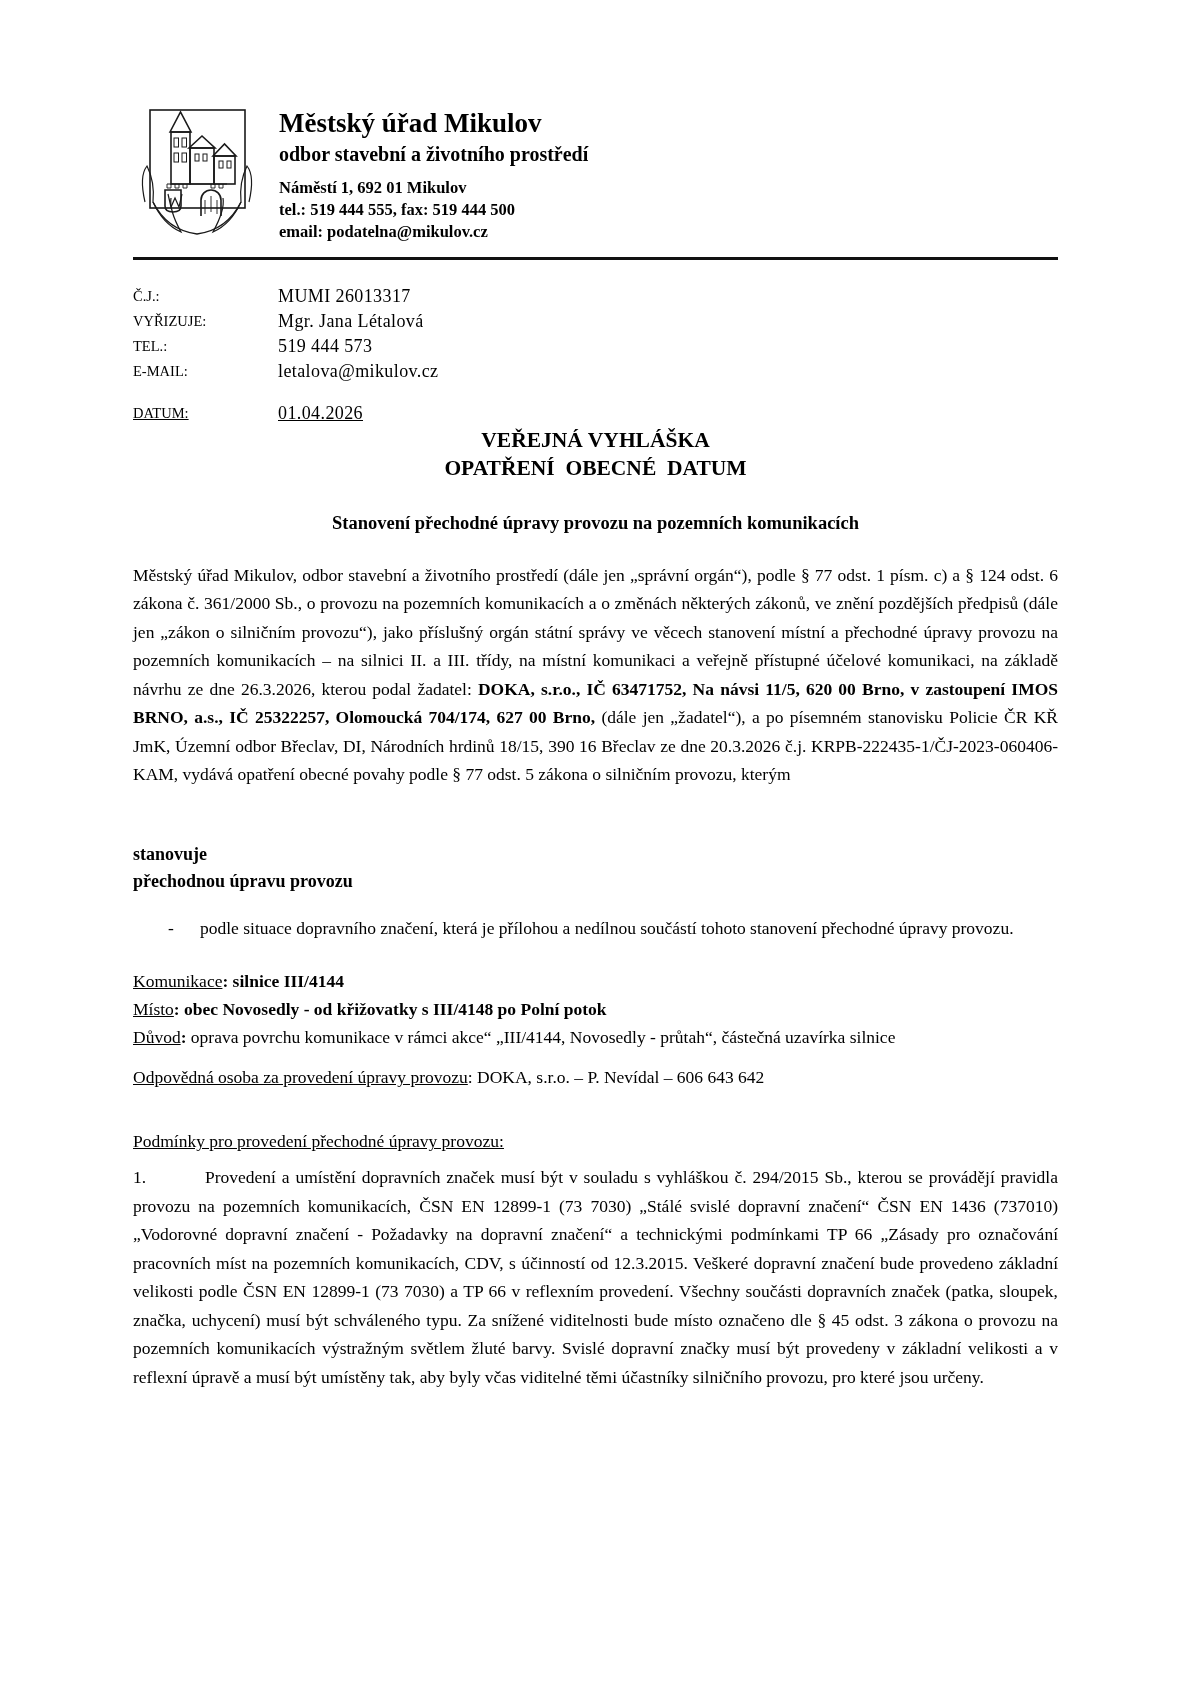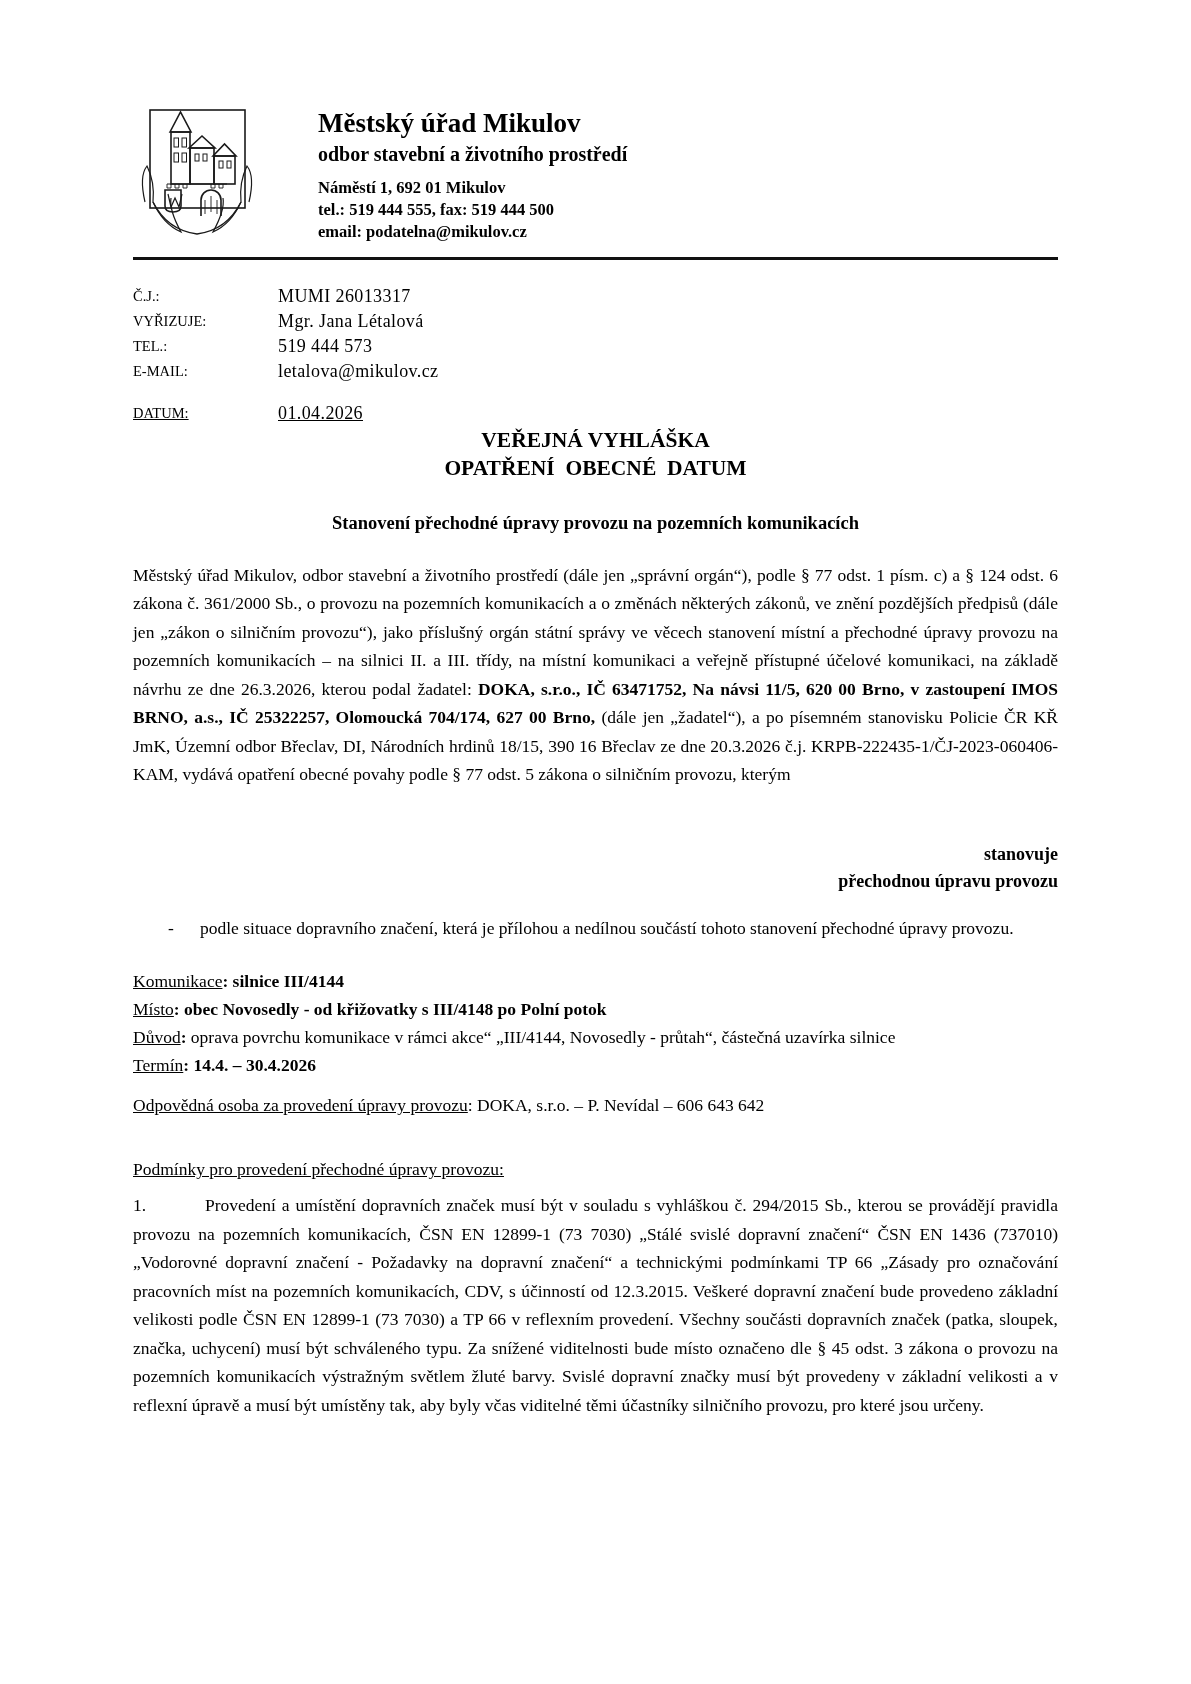--- a/index.html
+++ b/index.html
@@ -12,21 +12,21 @@
     background: #ffffff;
     color: #000000;
     font-family: "Liberation Serif", "DejaVu Serif", serif;
     font-size: 17.5px;
     line-height: 1.63;
     padding: 106px 133px 0 133px;
     overflow: hidden;
   }
 
   
-  .letterhead { display: flex; align-items: flex-start; gap: 39px; }
+  .letterhead { display: flex; align-items: flex-start; }
   .logo-box { width: 128px; height: 132px; flex: 0 0 auto; }
   .logo-box svg { display: block; width: 128px; height: 132px; }
   .head-text { margin-left: 18px; padding-top: 2px; }
   .org-name { font-size: 27px; font-weight: bold; line-height: 1.15; }
   .dept     { font-size: 20px; font-weight: bold; line-height: 1.3; margin-top: 2px; text-align: center; }
   .addr     { font-size: 16.5px; font-weight: bold; line-height: 1.33; }
   .addr.first { margin-top: 10px; }
   .head-rule { border: 0; border-top: 3px solid #111; margin-top: 14px; }
 
   
@@ -36,21 +36,21 @@
   .meta-value { font-size: 18px; letter-spacing: 0.4px; }
   .meta-row.date-row { margin-top: 17px; text-decoration: underline; }
 
   
   .doc-title { text-align: center; font-weight: bold; font-size: 21.5px; line-height: 1.32; }
   .doc-title .t-line { white-space: pre-wrap; }
   .doc-subtitle { margin-top: 25px; text-align: center; font-weight: bold; font-size: 18.5px; }
 
   
   .intro { margin-top: 23px; text-align: justify; }
-  .ruling { margin-top: 52px; text-align: right; font-weight: bold; line-height: 1.5; font-size: 18px; }
+  .ruling { margin-top: 52px; text-align: left; font-weight: bold; line-height: 1.5; font-size: 18px; }
   .bullet-item { margin-top: 19px; display: flex; padding-left: 35px; }
   .bullet-dash { width: 32px; flex: 0 0 auto; }
   .bullet-text { text-align: justify; flex: 1 1 auto; }
 
   .details { margin-top: 25px; }
   .detail-line { text-align: justify; line-height: 1.6; }
   .u { text-decoration: underline; }
   .b { font-weight: bold; }
   .osoba-line { margin-top: 12px; }
   .podminky-head { margin-top: 36px; text-decoration: underline; }
@@ -140,21 +140,20 @@
 
   <div class="bullet-item">
     <div class="bullet-dash">-</div>
     <div class="bullet-text">podle situace dopravního značení, která je přílohou a nedílnou součástí tohoto stanovení přechodné úpravy provozu.</div>
   </div>
 
   <div class="details">
     <div class="detail-line"><span class="u">Komunikace</span><span class="b">: silnice III/4144</span></div>
     <div class="detail-line"><span class="u">Místo</span><span class="b">: obec Novosedly - od křižovatky s III/4148 po Polní potok</span></div>
     <div class="detail-line"><span class="u">Důvod</span><span class="b">:</span><span> oprava povrchu komunikace v rámci akce“ „III/4144, Novosedly - průtah“, částečná uzavírka silnice</span></div>
-    <div class="detail-line"><span class="u">Termín</span><span class="b">: 14.4. – 30.4.2026</span></div>
     <div class="detail-line osoba-line"><span class="u">Odpovědná osoba za provedení úpravy provozu</span><span>: DOKA, s.r.o. – P. Nevídal – 606 643 642</span></div>
   </div>
 
   <div class="detail-line podminky-head"><span class="u">Podmínky pro provedení přechodné úpravy provozu:</span></div>
 
   <p class="cond"><span class="num">1.</span><span>Provedení a umístění dopravních značek musí být v souladu s vyhláškou č. 294/2015 Sb., kterou se provádějí pravidla provozu na pozemních komunikacích, ČSN EN 12899-1 (73 7030) „Stálé svislé dopravní značení“ ČSN EN 1436 (737010) „Vodorovné dopravní značení - Požadavky na dopravní značení“ a technickými podmínkami TP 66 „Zásady pro označování pracovních míst na pozemních komunikacích, CDV, s účinností od 12.3.2015. Veškeré dopravní značení bude provedeno základní velikosti podle ČSN EN 12899-1 (73 7030) a TP 66 v reflexním provedení. Všechny součásti dopravních značek (patka, sloupek, značka, uchycení) musí být schváleného typu. Za snížené viditelnosti bude místo označeno dle § 45 odst. 3 zákona o provozu na pozemních komunikacích výstražným světlem žluté barvy. Svislé dopravní značky musí být provedeny v základní velikosti a v reflexní úpravě a musí být umístěny tak, aby byly včas viditelné těmi účastníky silničního provozu, pro které jsou určeny.</span></p>
 
 </div>
 
 </body></html>

